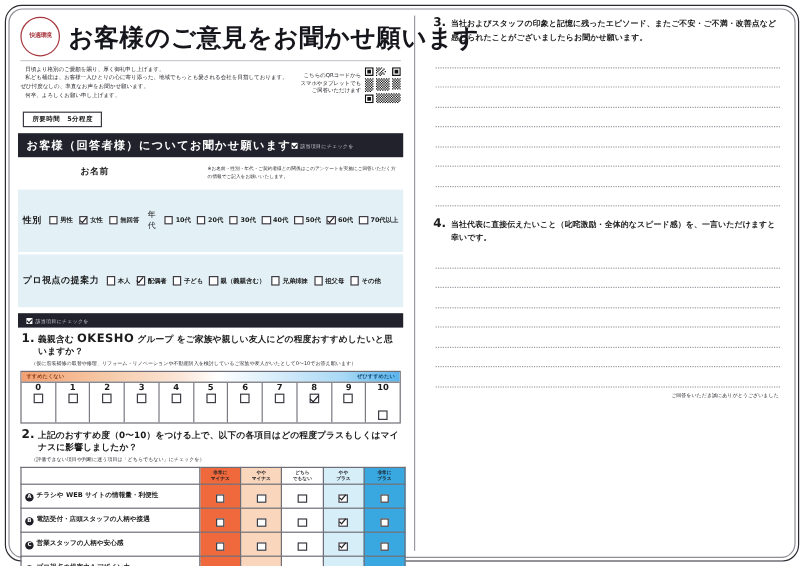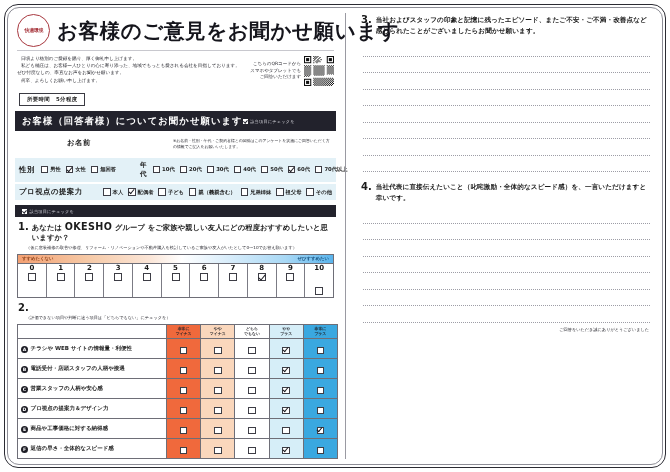--- a/index.html
+++ b/index.html
@@ -64,33 +64,33 @@
   .chk-mini{width:5px;height:5px;background:#fff;position:relative;display:inline-block;}
   .chk-mini:after{content:"";position:absolute;left:1.3px;top:0.4px;width:1.6px;height:3px;
     border:solid #22222c;border-width:0 0.9px 0.9px 0;transform:rotate(42deg);}
 
   
   .name-row{display:flex;align-items:flex-start;padding:7px 3px 6px 4px;gap:10px;margin-left:48px;}
   .fld-label{font-size:7.4px;font-weight:700;letter-spacing:.5px;white-space:nowrap;}
   .name-note{font-size:3.9px;line-height:5.6px;color:#2a2a31;margin-left:auto;width:160px;}
   .opt-row{
     display:flex;align-items:center;gap:6px;background:#e3f1f7;
-    padding:3px 4px;margin:2.5px 0;justify-content:space-between;
+    padding:17px 4px;margin:2.5px 0;
   }
   .opts{display:flex;align-items:center;gap:5px;flex-wrap:nowrap;}
   .opt{display:flex;align-items:center;gap:2px;font-size:5.3px;font-weight:700;white-space:nowrap;}
   .box{
     width:5.4px;height:5.4px;border:0.8px solid #3d3d45;background:#fff;
     display:inline-block;position:relative;flex:0 0 auto;
   }
   .box.on:after{
     content:"";position:absolute;left:0.8px;top:-1.2px;width:2.4px;height:5px;
     border:solid #1d1d24;border-width:0 0.9px 0.9px 0;transform:rotate(40deg);
   }
-  .sep-lbl{font-size:6.6px;font-weight:700;margin-left:18px;}
+  .sep-lbl{font-size:6.6px;font-weight:400;margin-left:1px;}
 
   
   .q{display:flex;gap:3px;padding:5px 3px 0 3px;}
   .qn{font-size:10px;font-weight:700;line-height:10px;flex:0 0 auto;}
   .qtxt{font-size:7.3px;font-weight:700;line-height:10px;letter-spacing:.1px;}
   .qtxt .brand{font-size:9.6px;letter-spacing:.4px;margin-top:16px;}
   .qsub{font-size:4.2px;line-height:6px;color:#2c2c33;padding:1.5px 3px 0 11px;}
 
   .scale-wrap{margin:3.5px 2px 0 2px;border:0.8px solid #6e6e77;}
   .scale-top{
@@ -294,21 +294,21 @@
       <div class="bar">
         <div class="bar-note">
           <span class="chk-mini"></span>
           <span>該当項目にチェックを</span>
         </div>
       </div>
 
       
       <div class="q">
         <div class="qn">1.</div>
-        <div class="qtxt"><span>あなたは </span><span class="brand">OKESHO</span><span> グループ をご家族や親しい友人にどの程度おすすめしたいと思いますか？</span></div>
+        <div class="qtxt"><span>義親含む </span><span class="brand">OKESHO</span><span> グループ をご家族や親しい友人にどの程度おすすめしたいと思いますか？</span></div>
       </div>
       <div class="qsub">（仮に窓装補修の取替や修理、リフォーム・リノベーションや不動産購入を検討しているご家族や友人がいたとして0〜10でお答え願います）</div>
 
       <div class="scale-wrap">
         <div class="scale-top">
           <span class="l">すすめたくない</span>
           <span class="r">ぜひすすめたい</span>
         </div>
         <div class="scale-cells">
           <div class="cell">
@@ -354,20 +354,21 @@
           <div class="cell">
               <span class="num">10</span>
               <span class="box"></span>
             </div>
         </div>
       </div>
 
       
       <div class="q">
         <div class="qn">2.</div>
+        <div class="qtxt">上記のおすすめ度（0〜10）をつける上で、以下の各項目はどの程度プラスもしくはマイナスに影響しましたか？</div>
       </div>
       <div class="qsub">（評価できない項目や判断に迷う項目は「どちらでもない」にチェックを）</div>
 
       <table class="tbl">
         <thead>
           <tr>
             <th class="th-blank"></th>
             <th class="c1">
                 <div>非常に</div>
                 <div>マイナス</div>

